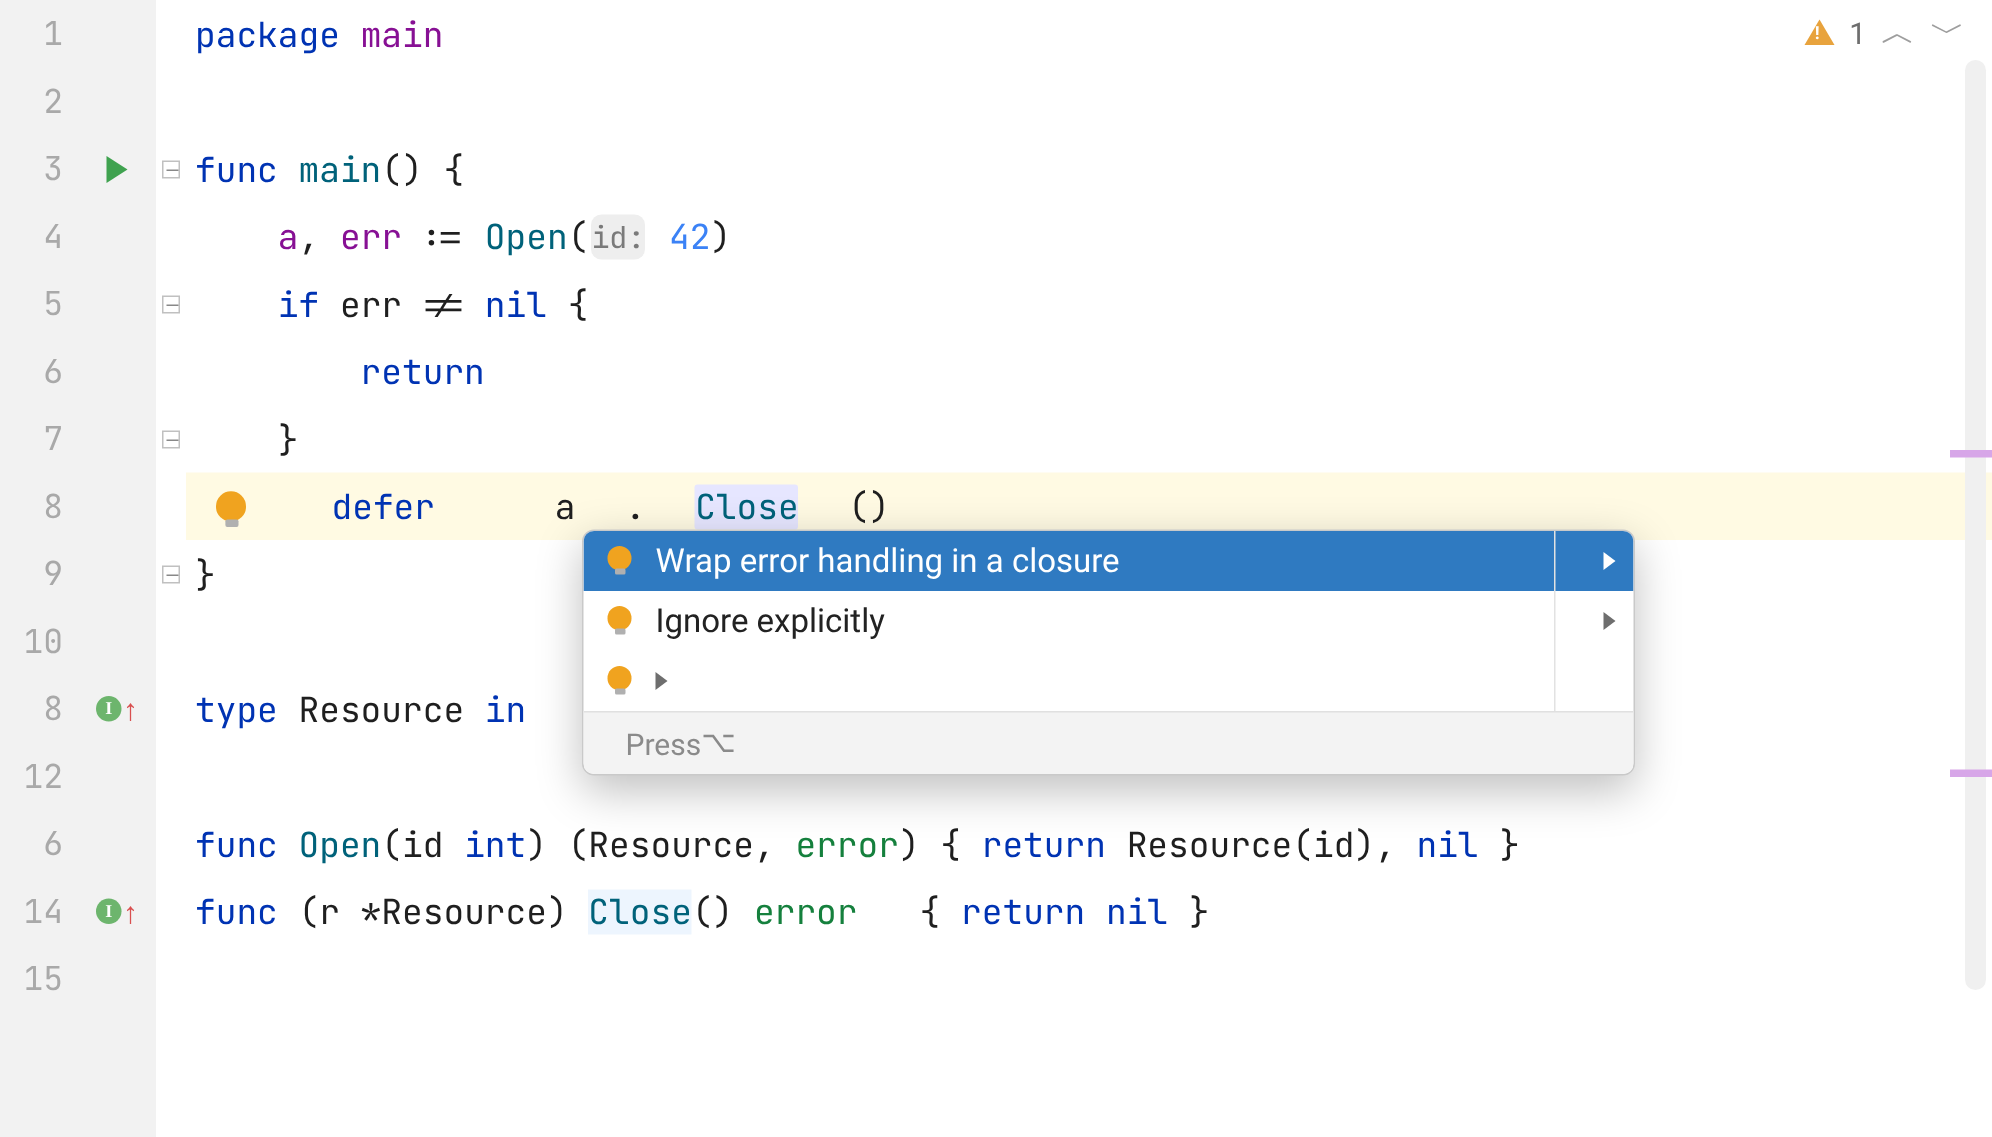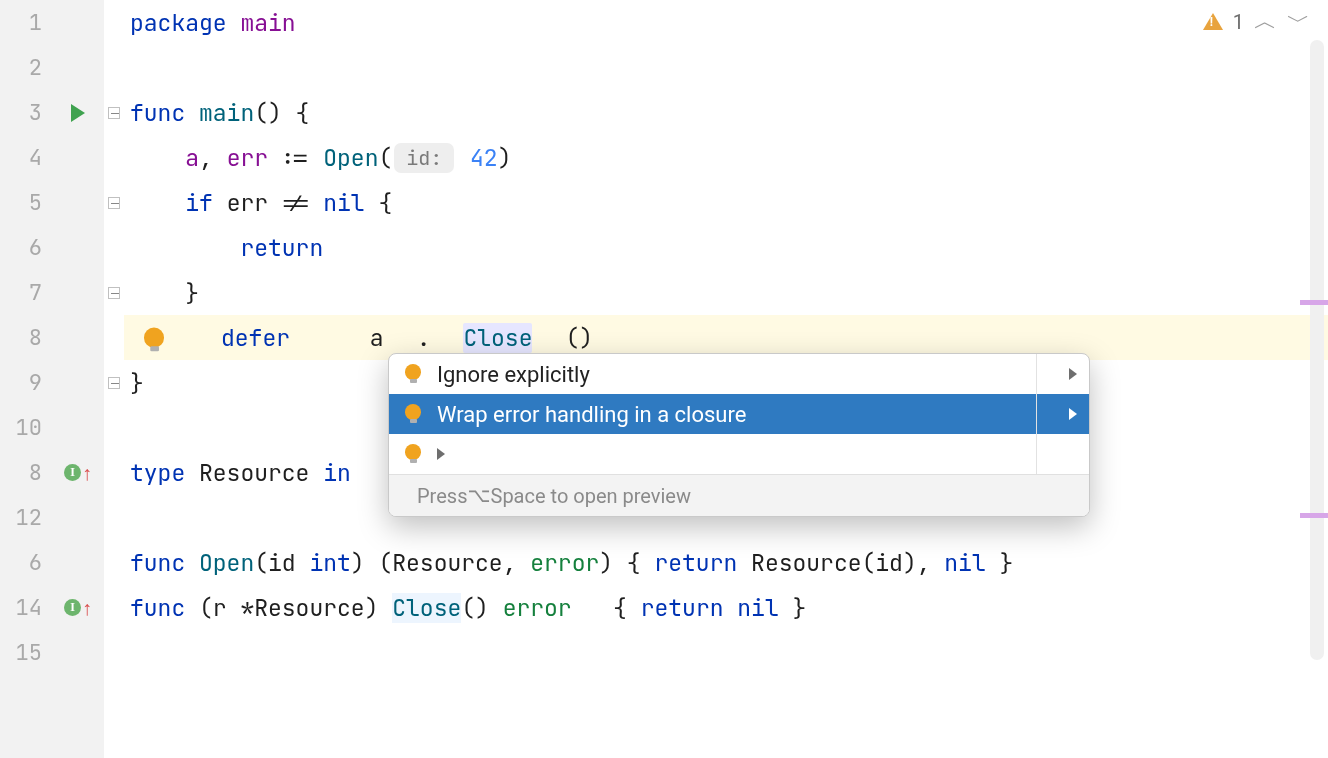--- a/index.html
+++ b/index.html
@@ -53,21 +53,21 @@
   .code .row { height:45px; display:flex; align-items:center; white-space:pre; padding-left:6px;}
   .row.hl { background: #fffae3; }
   .kw { color: #0033b3; }
   .fn { color: #00627a; }
   .id-purple { color: #871094; }
   .id-black { color: #1f1f1f; }
   .num { color: #3b82f6; }
   .plain { color: #1f1f1f; }
   .builtin { color: #15803d; }
   .hint-chip {
-    background:#eeeeee; border-radius:7px; padding:0 12px; margin:0 2px;
+    background:#eeeeee; border-radius:7px; padding:0 0; margin:0 2px;
     font-size:20px; color:#7a7a7a; display:inline-block; line-height:30px;
   }
   .sel { background:#e6e6ff; border-radius:2px; }
   .usage-bg { background:#edf5fe; }
 
   
   .run-tri {
     width:0;height:0;border-top:9px solid transparent;border-bottom:9px solid transparent;
     border-left:14px solid #3fa24f;
   }
@@ -304,32 +304,31 @@
   <span class="chev">︿</span>
   <span class="chev">﹀</span>
 </div>
 
 <div class="scroll-strip"></div>
 <div class="marker" style="top:300px;"></div>
 <div class="marker" style="top:513px;"></div>
 
 <div class="popup">
   <div class="popup-divider"></div>
+  <div class="popup-row sel-row">
+    <span class="bulb"></span>
+    <span class="label">Wrap error handling in a closure</span>
+    <span class="sub-arrow"></span>
+  </div>
   <div class="popup-row">
     <span class="bulb"></span>
     <span class="label">Ignore explicitly</span>
     <span class="sub-arrow"></span>
   </div>
-  <div class="popup-row sel-row">
-    <span class="bulb"></span>
-    <span class="label">Wrap error handling in a closure</span>
-    <span class="sub-arrow"></span>
-  </div>
   <div class="popup-row">
     <span class="bulb"></span>
     <span class="sub-arrow"></span>
   </div>
   <div class="popup-footer">
     <span>Press </span>
       <span class="kbd-opt">⌥</span>
-      <span>Space to open preview</span>
   </div>
 </div>
 
 </body></html>

